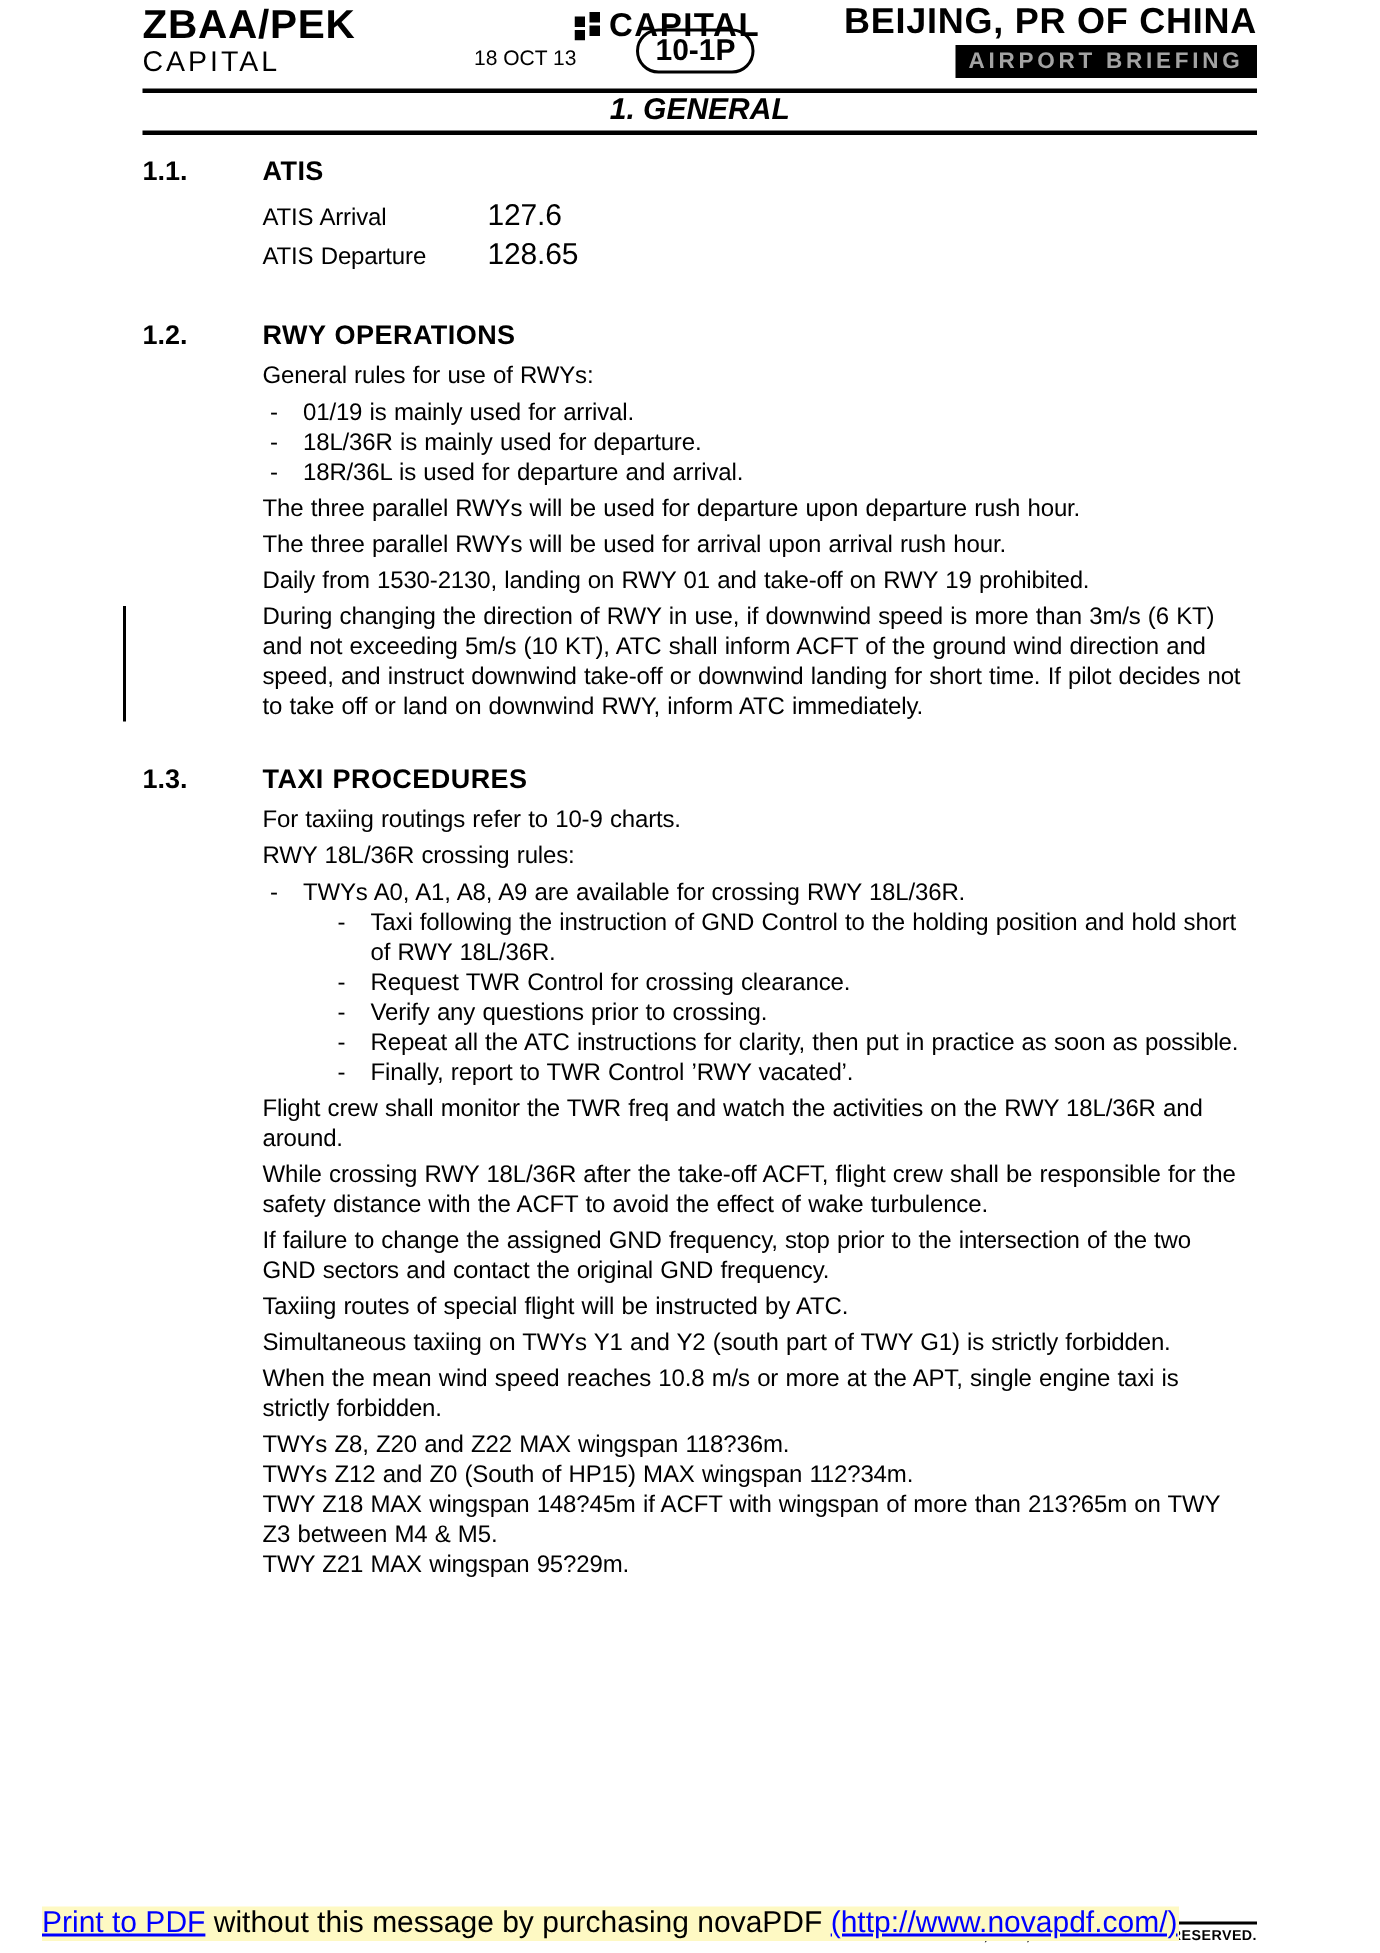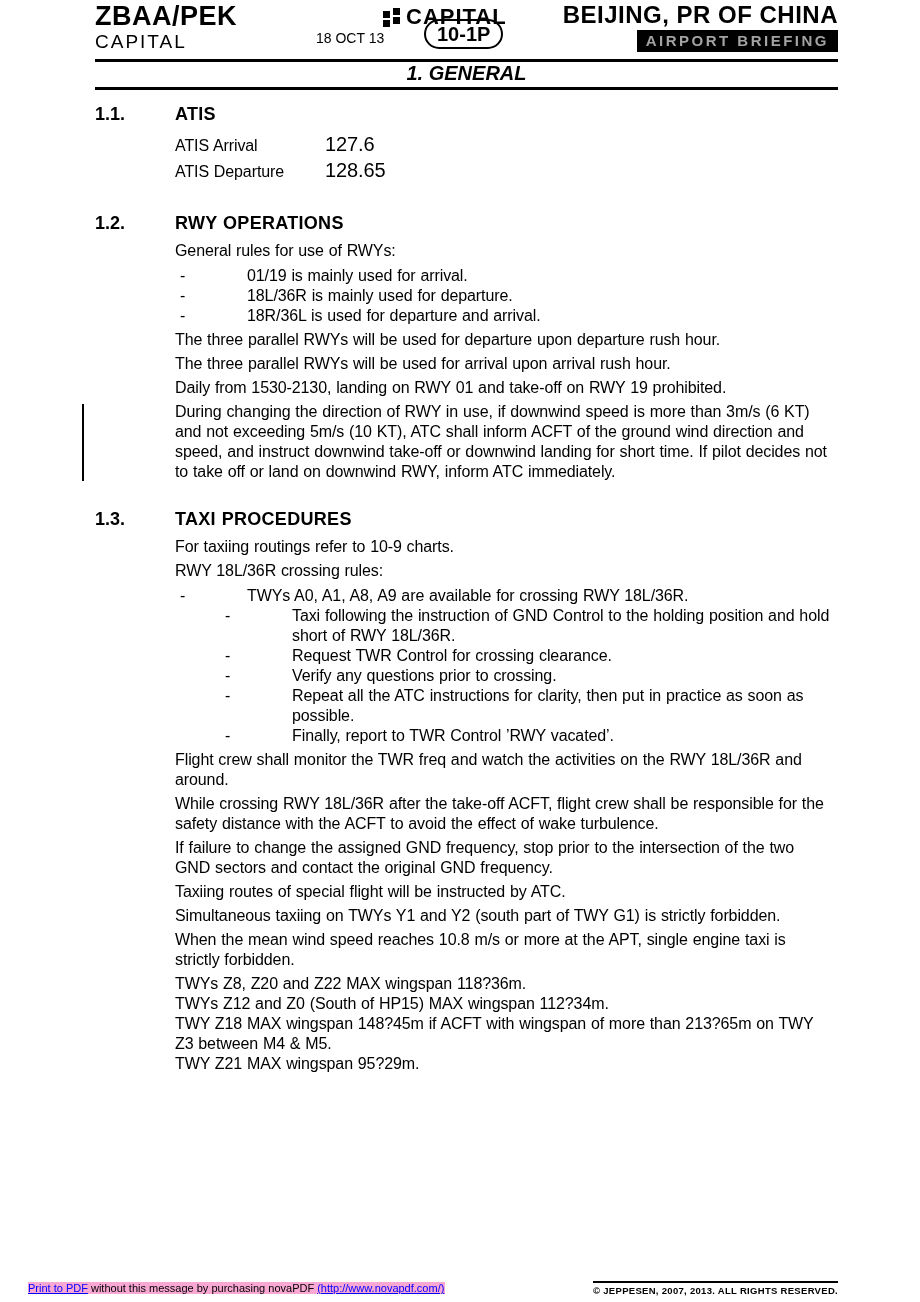--- a/index.html
+++ b/index.html
@@ -54,34 +54,34 @@
   .kv-label { flex:none; width:150px; font-size:16px; }
   .kv-value { font-size:20px; }
 
   .para { margin:4px 0 0 0; }
   .line { margin:0; }
   .b1 { display:flex; margin-top:5px; }
   .b1 > .dash { flex:none; width:22px; padding-left:5px; }
   .b2 { display:flex; margin-top:5px; margin-left:50px; }
   .b2 > .dash { flex:none; width:22px; }
   .b1 + .b1, .b1 + .b2, .b2 + .b2, .b2 + .b1 { margin-top:0; }
-  .txt { flex:1;margin-left:45px; }
+  .txt { flex:1; }
 
   .para.changed { position:relative; }
   .changebar { position:absolute; left:-93px; top:2px; bottom:1px; width:2px; background:#000; }
 
   
   .copyright-block { position:absolute; right:82px; bottom:4px; text-align:right; z-index:1; }
   .copyright-text {
     display:inline-block; border-top:2.5px solid #000; padding-top:2px;
     font-size:9.5px; letter-spacing:0.3px; white-space:nowrap; font-weight:600;
   }
   .watermark {
     position:absolute; left:28px; bottom:8px; z-index:2;
-    font-size:11px; white-space:nowrap; background:#f9a8d4; padding-right:1px;
+    font-size:20px; white-space:nowrap; background:#fef9c3; padding-right:1px;
     letter-spacing:0; word-spacing:0;
   }
   .watermark a { color:#0000FF; text-decoration:underline; cursor:pointer; }
 </style>
 </head>
 <body>
 
 <div class="page">
 
   <div class="hdr-left">

